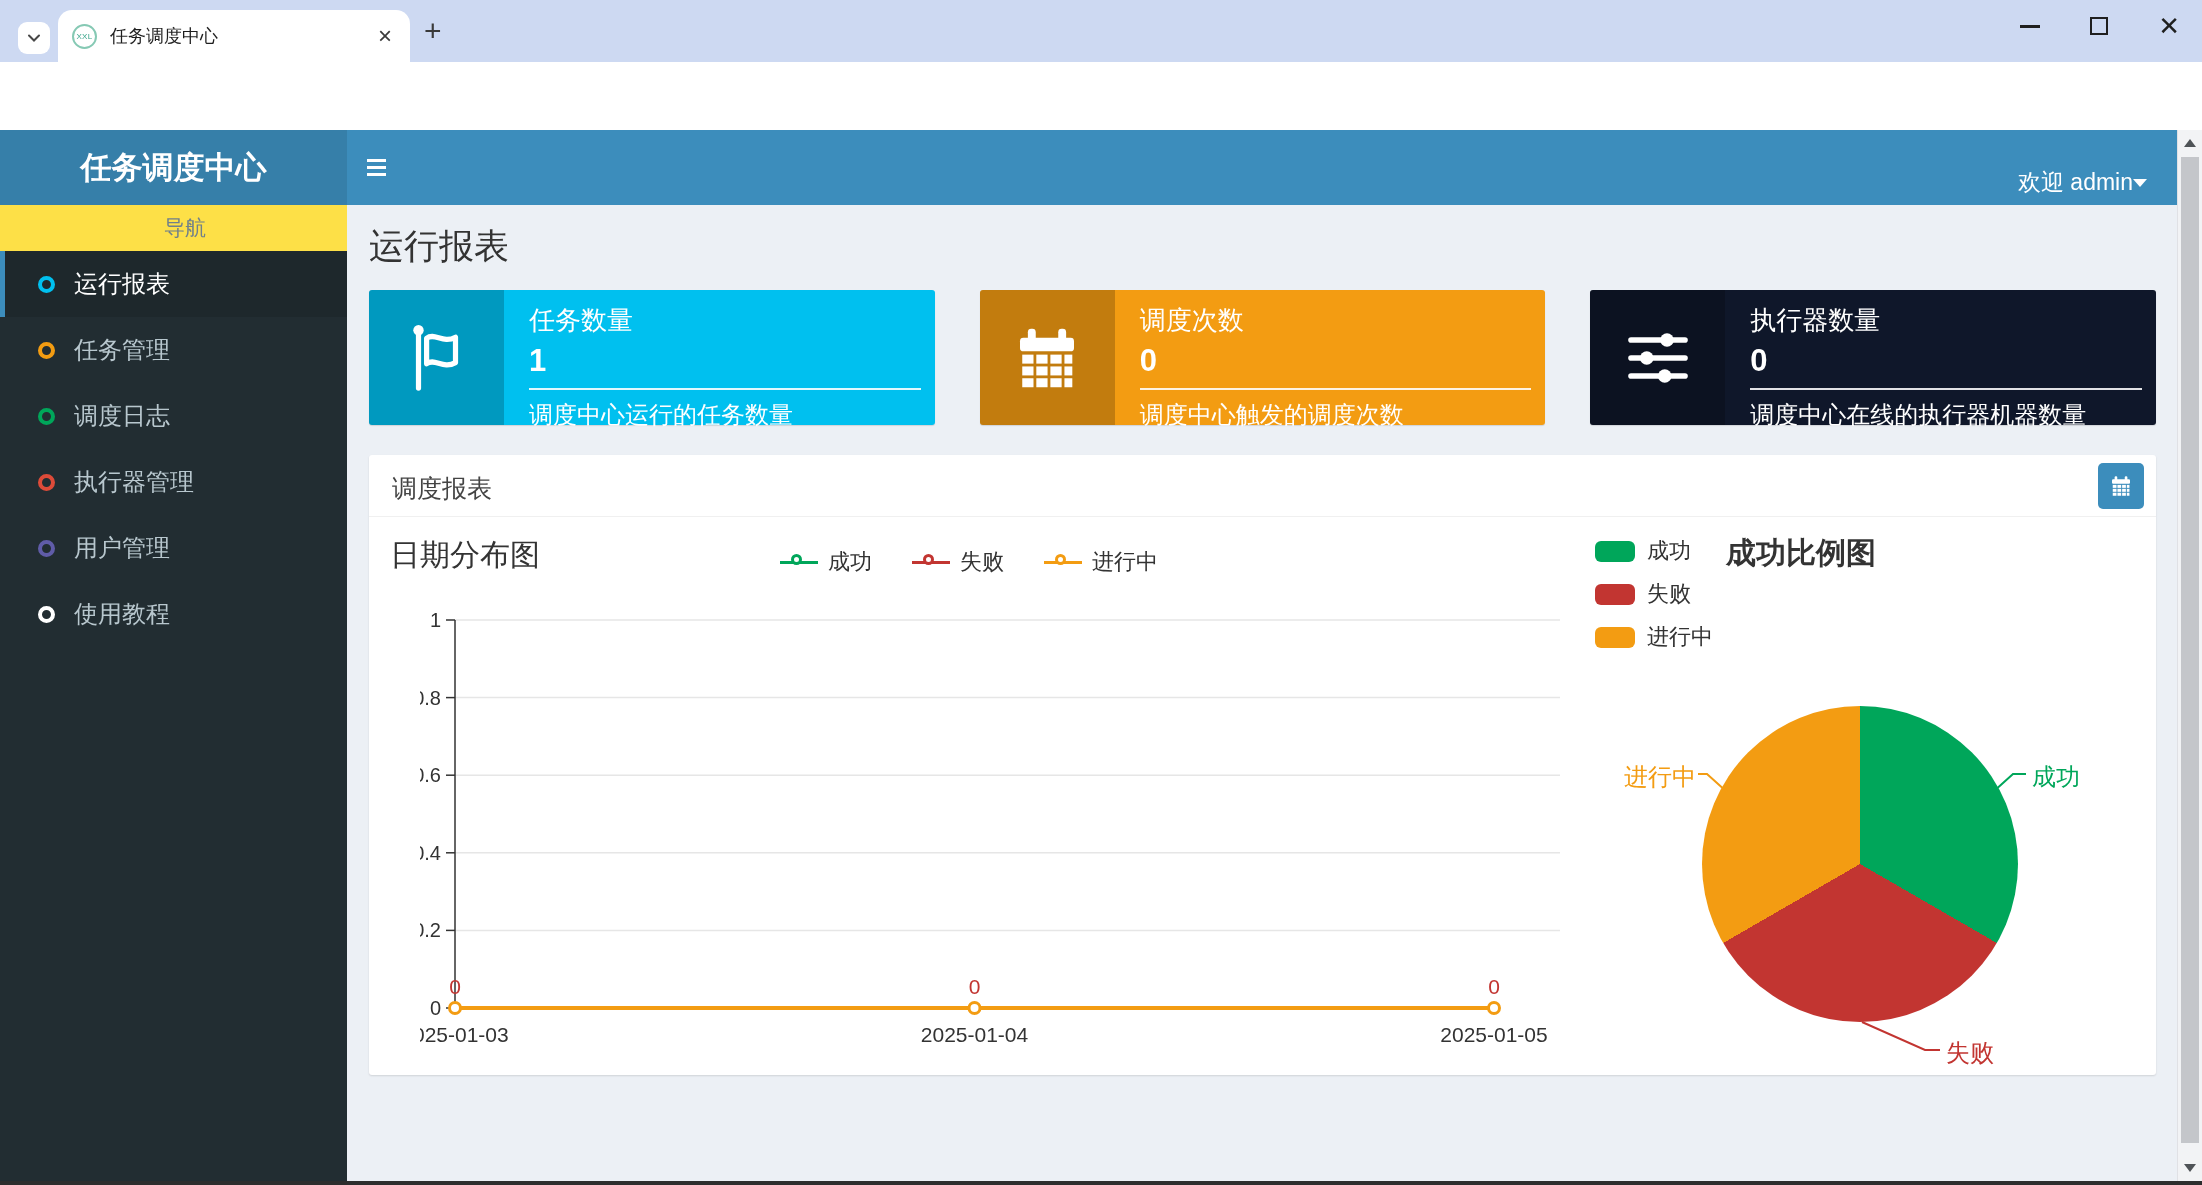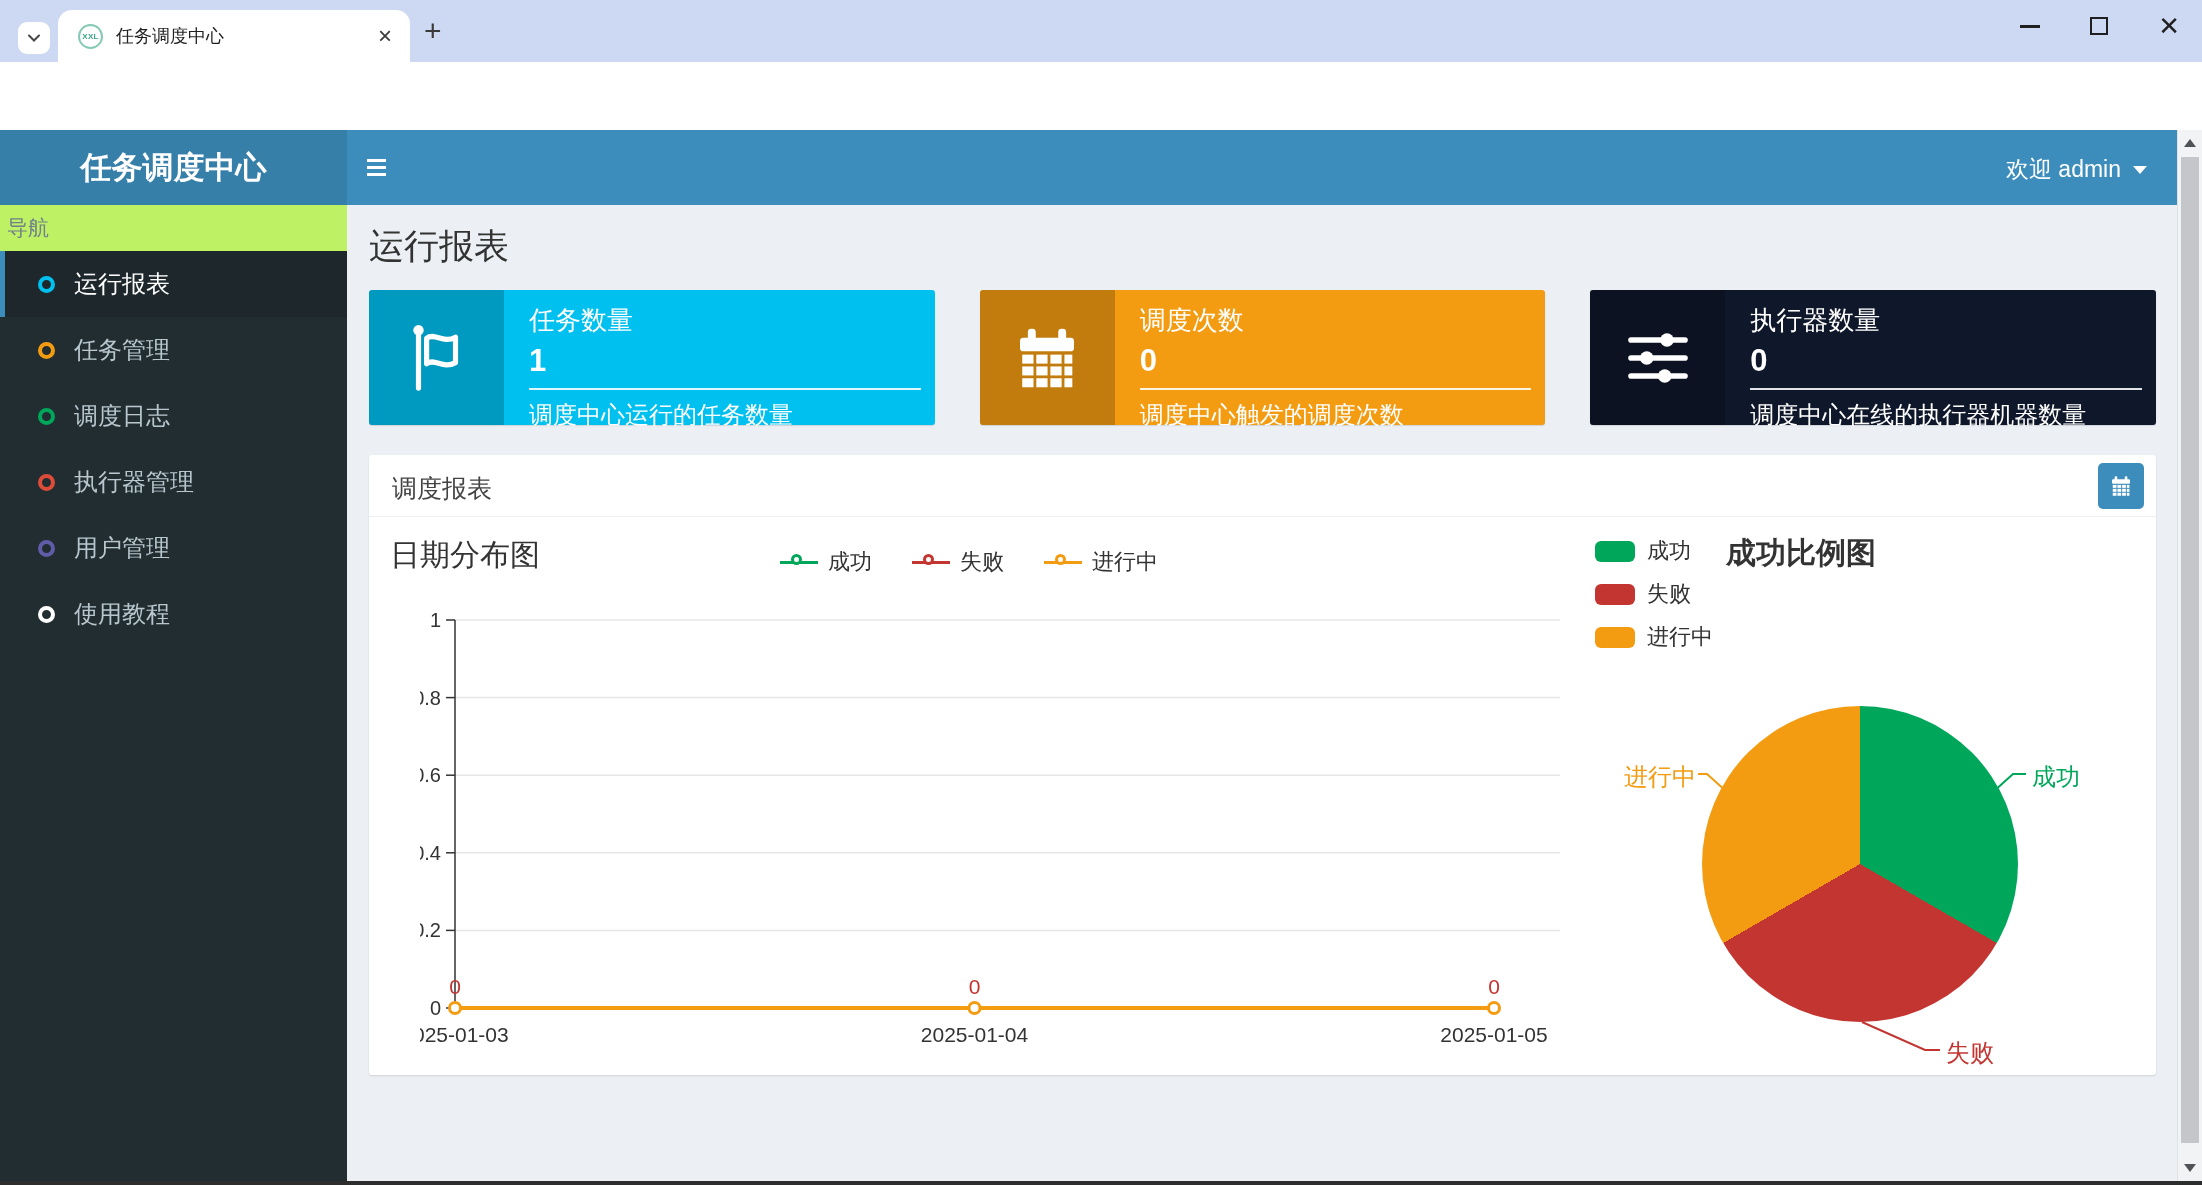--- a/index.html
+++ b/index.html
@@ -3,21 +3,21 @@
 <meta charset="utf-8">
 <style>
   * { margin:0; padding:0; box-sizing:border-box; }
   body { background:#e8eaed; font-family:"Liberation Sans","DejaVu Sans",sans-serif; }
   .window { position:relative; width:2202px; height:1185px; background:#fff; overflow:hidden; }
 
   
   .tabstrip { position:absolute; left:0; top:0; width:100%; height:62px; background:#cdd9f2; }
   .tab-search-btn { position:absolute; left:18px; top:22px; width:32px; height:32px; border-radius:9px; background:#fff; display:flex; align-items:center; justify-content:center; color:#474747; }
   .tab { position:absolute; left:58px; top:10px; width:352px; height:52px; background:#fff; border-radius:14px 14px 0 0; display:flex; align-items:center; padding:0 14px; }
-  .favicon { width:25px; height:25px; border-radius:50%; border:2px solid #86c9b4; color:#3aa58b; font-size:8px; font-weight:bold; display:flex; align-items:center; justify-content:center; flex:none; letter-spacing:.3px;margin-left:6px; }
+  .favicon { width:25px; height:25px; border-radius:50%; border:2px solid #86c9b4; color:#3aa58b; font-size:8px; font-weight:normal; display:flex; align-items:center; justify-content:center; flex:none; letter-spacing:.3px; }
   .tab-title { margin-left:13px; font-size:18px; color:#1f1f1f; flex:1; white-space:nowrap; overflow:hidden; }
   .tab-close { font-size:24px; color:#3a3a3a; line-height:1; padding:0 4px; }
   .newtab { position:absolute; left:424px; top:14px; font-size:30px; color:#3a3a3a; }
   .wincontrols { position:absolute; right:22px; top:16px; display:flex; gap:50px; align-items:center; color:#1f1f1f; }
   .wc-min { width:20px; height:3px; background:#1f1f1f; }
   .wc-max { width:18px; height:18px; border:2px solid #1f1f1f; }
   .wc-close { font-size:26px; line-height:20px; }
 
   
   .addressbar { position:absolute; left:0; top:62px; width:100%; height:68px; background:#fff; }
@@ -28,26 +28,26 @@
   .profile { position:absolute; right:70px; top:74px; height:44px; border:1px solid #d5d9e0; border-radius:22px; display:flex; align-items:center; padding:0 16px; gap:9px; font-size:19px; color:#3a3a3a; background:#fff; }
   .kebab { position:absolute; right:26px; top:80px; display:flex; flex-direction:column; gap:6px; }
   .kebab i { width:5px; height:5px; border-radius:50%; background:#54575d; }
 
   
   .app { position:absolute; left:0; top:130px; width:2177px; height:1055px; background:#ecf0f5; }
   .logo { position:absolute; left:0; top:0; width:347px; height:75px; background:#367fa9; color:#fff; font-size:31px; font-weight:bold; display:flex; align-items:center; justify-content:center; }
   .navbar { position:absolute; left:347px; top:0; width:1830px; height:75px; background:#3c8dbc; }
   .hamburger { position:absolute; left:0; top:0; width:58px; height:75px; display:flex; flex-direction:column; align-items:center; justify-content:center; gap:4px; }
   .hamburger i { width:19px; height:3px; background:#fff; }
-  .welcome { position:absolute; right:30px; top:2px; height:75px; display:flex; align-items:center; gap:12px; color:#fff; font-size:23px; }
+  .welcome { position:absolute; right:30px; top:15px; height:75px; display:flex; align-items:center; color:#fff; font-size:23px; }
   .caret-down { width:0; height:0; border-left:7px solid transparent; border-right:7px solid transparent; border-top:8px solid #fff; }
 
   
   .sidebar { position:absolute; left:0; top:75px; width:347px; height:976px; background:#222d32; }
-  .side-section { height:46px; line-height:46px; padding-left:7px; color:#71808a; font-size:21px; background:#bef264; }
+  .side-section { height:46px; line-height:46px; padding-left:23px; color:#71808a; font-size:21px; background:#fde047;text-align:center; }
   .menu-item { height:66px; display:flex; align-items:center; padding-left:33px; gap:19px; color:#b8c7ce; font-size:24px; border-left:5px solid transparent; }
   .menu-item.active { background:#1e282c; color:#fff; border-left-color:#3c8dbc; }
   .ring { width:17px; height:17px; border-radius:50%; border:4px solid #fff; flex:none; }
 
   
   .content { position:absolute; left:347px; top:75px; width:1809px; height:916px; }
   .page-title { position:absolute; left:22px; top:18px; font-size:35px; font-weight:500; color:#333; }
   .info-row { position:absolute; left:22px; top:85px; right:0; height:135px; display:flex; gap:45px; }
   .info-box { flex:1; position:relative; border-radius:3px; color:#fff; box-shadow:0 1px 1px rgba(0,0,0,.12); }
   .ib-icon { position:absolute; left:0; top:0; width:135px; height:135px; background:rgba(0,0,0,.2); border-radius:3px 0 0 3px; display:flex; align-items:center; justify-content:center; }

